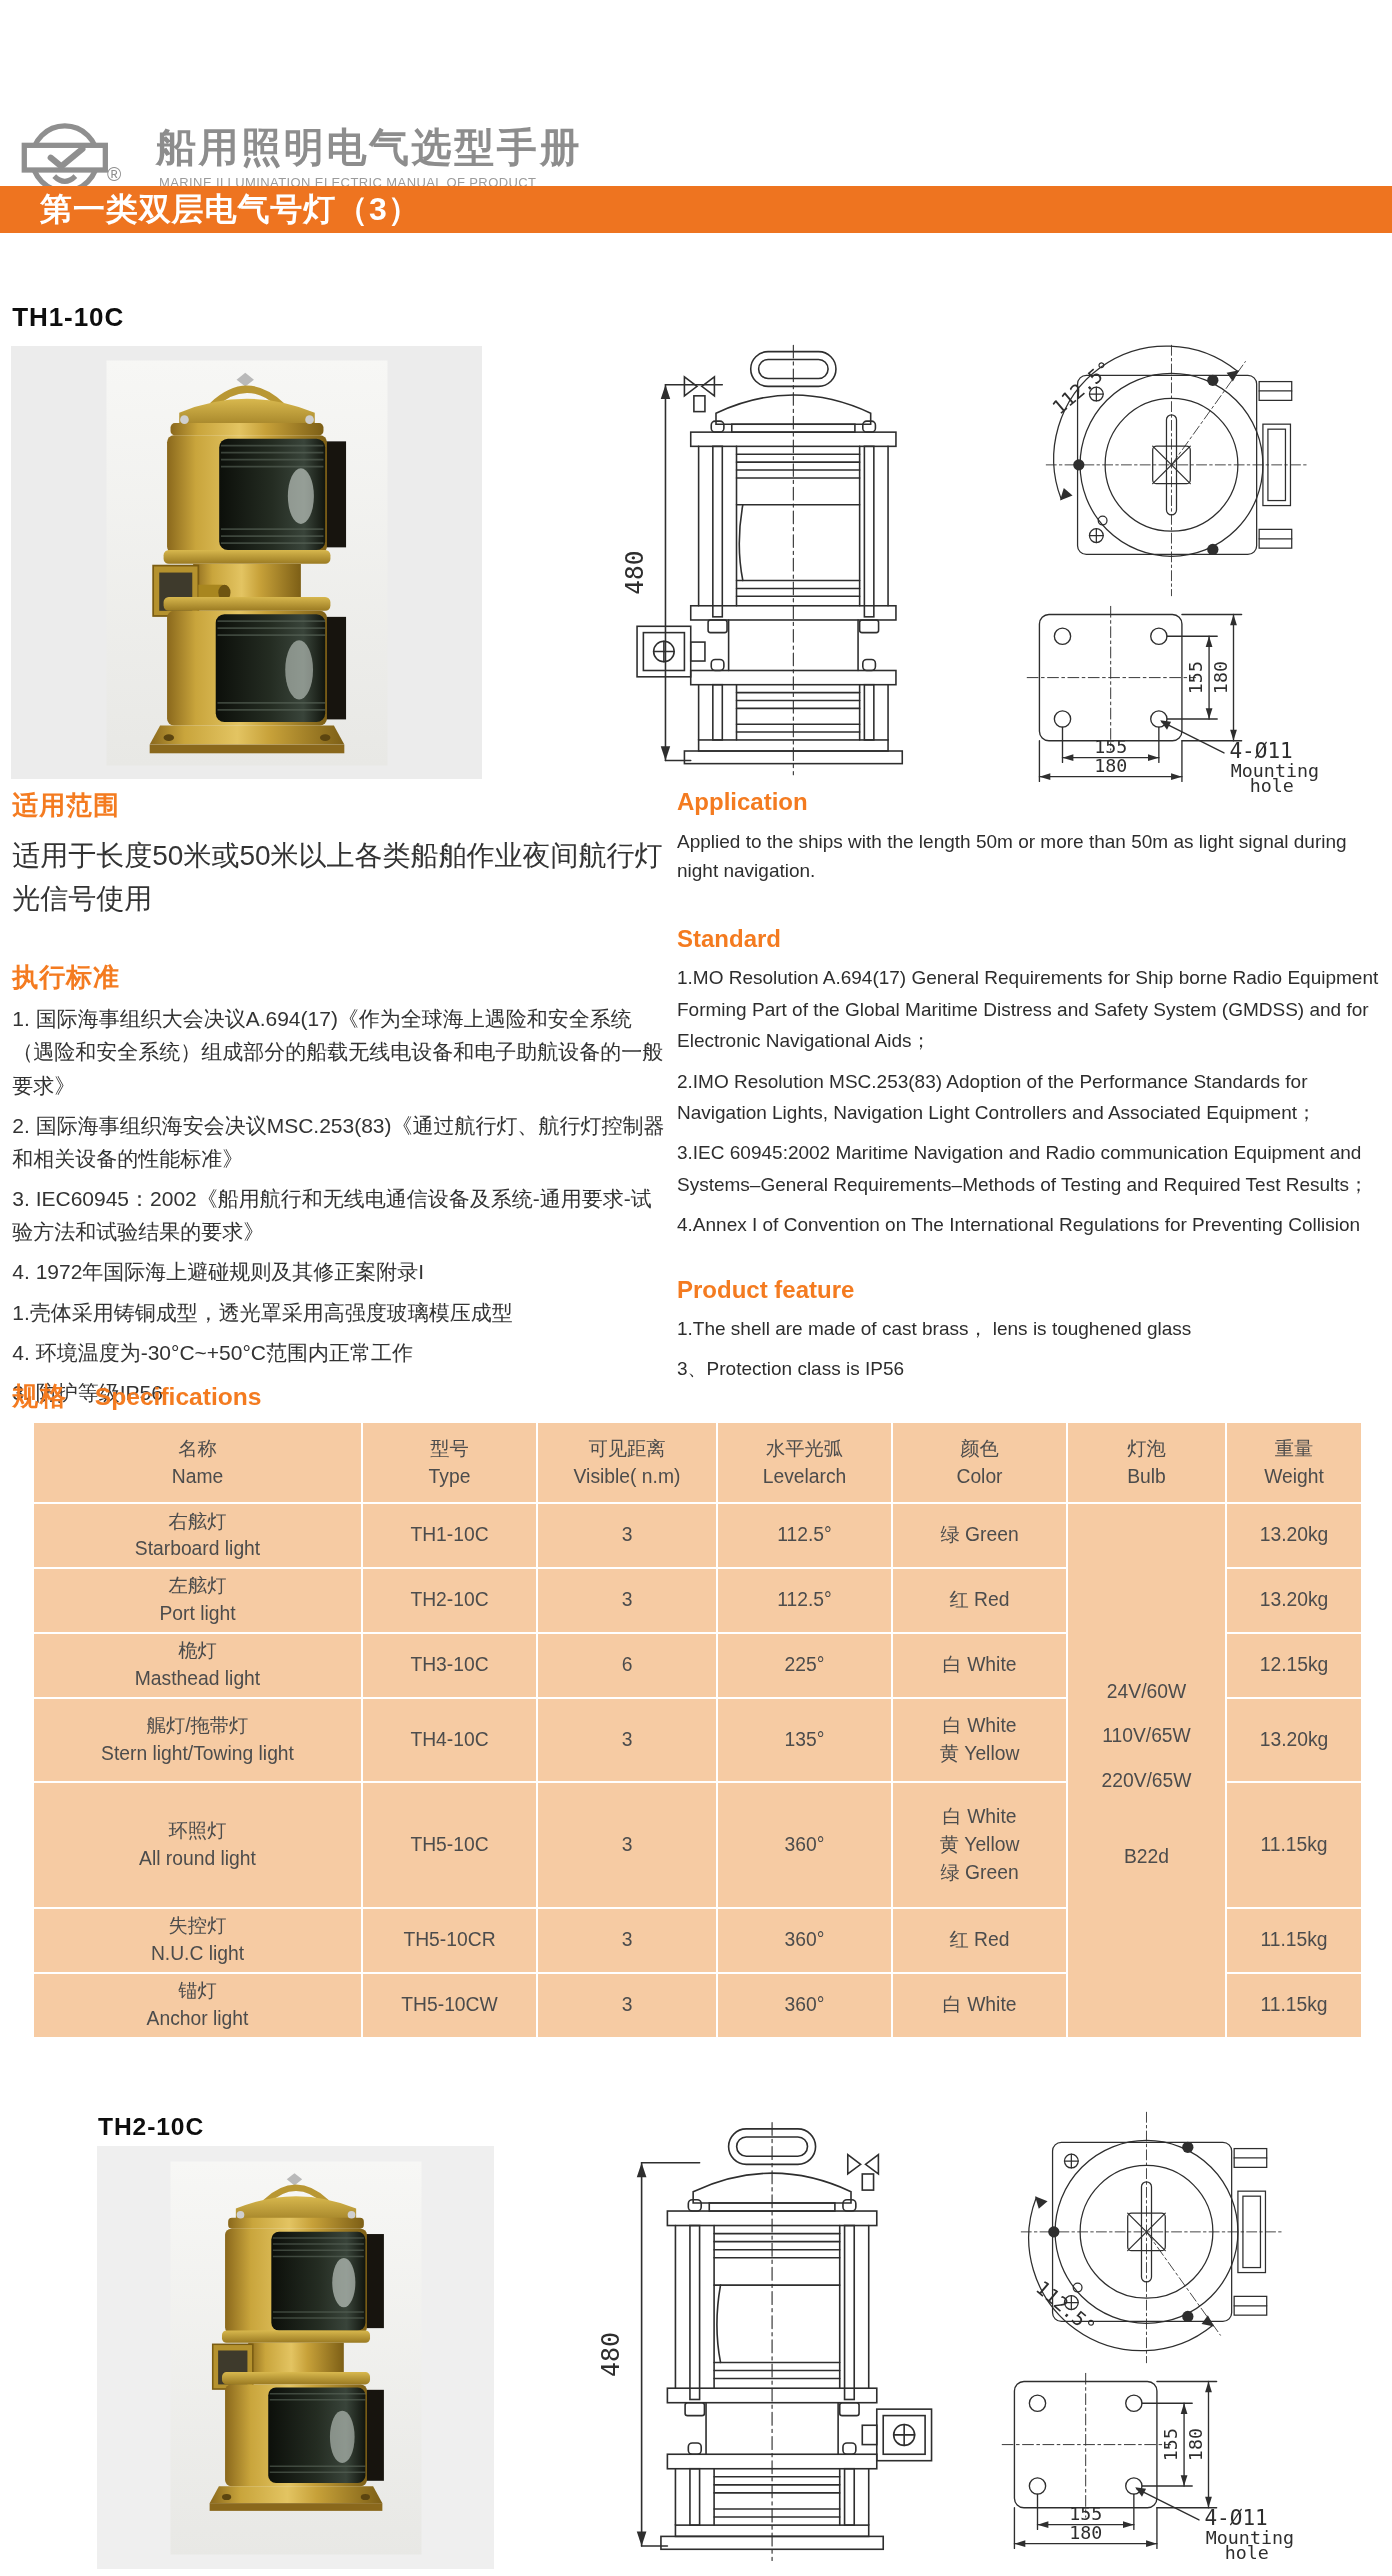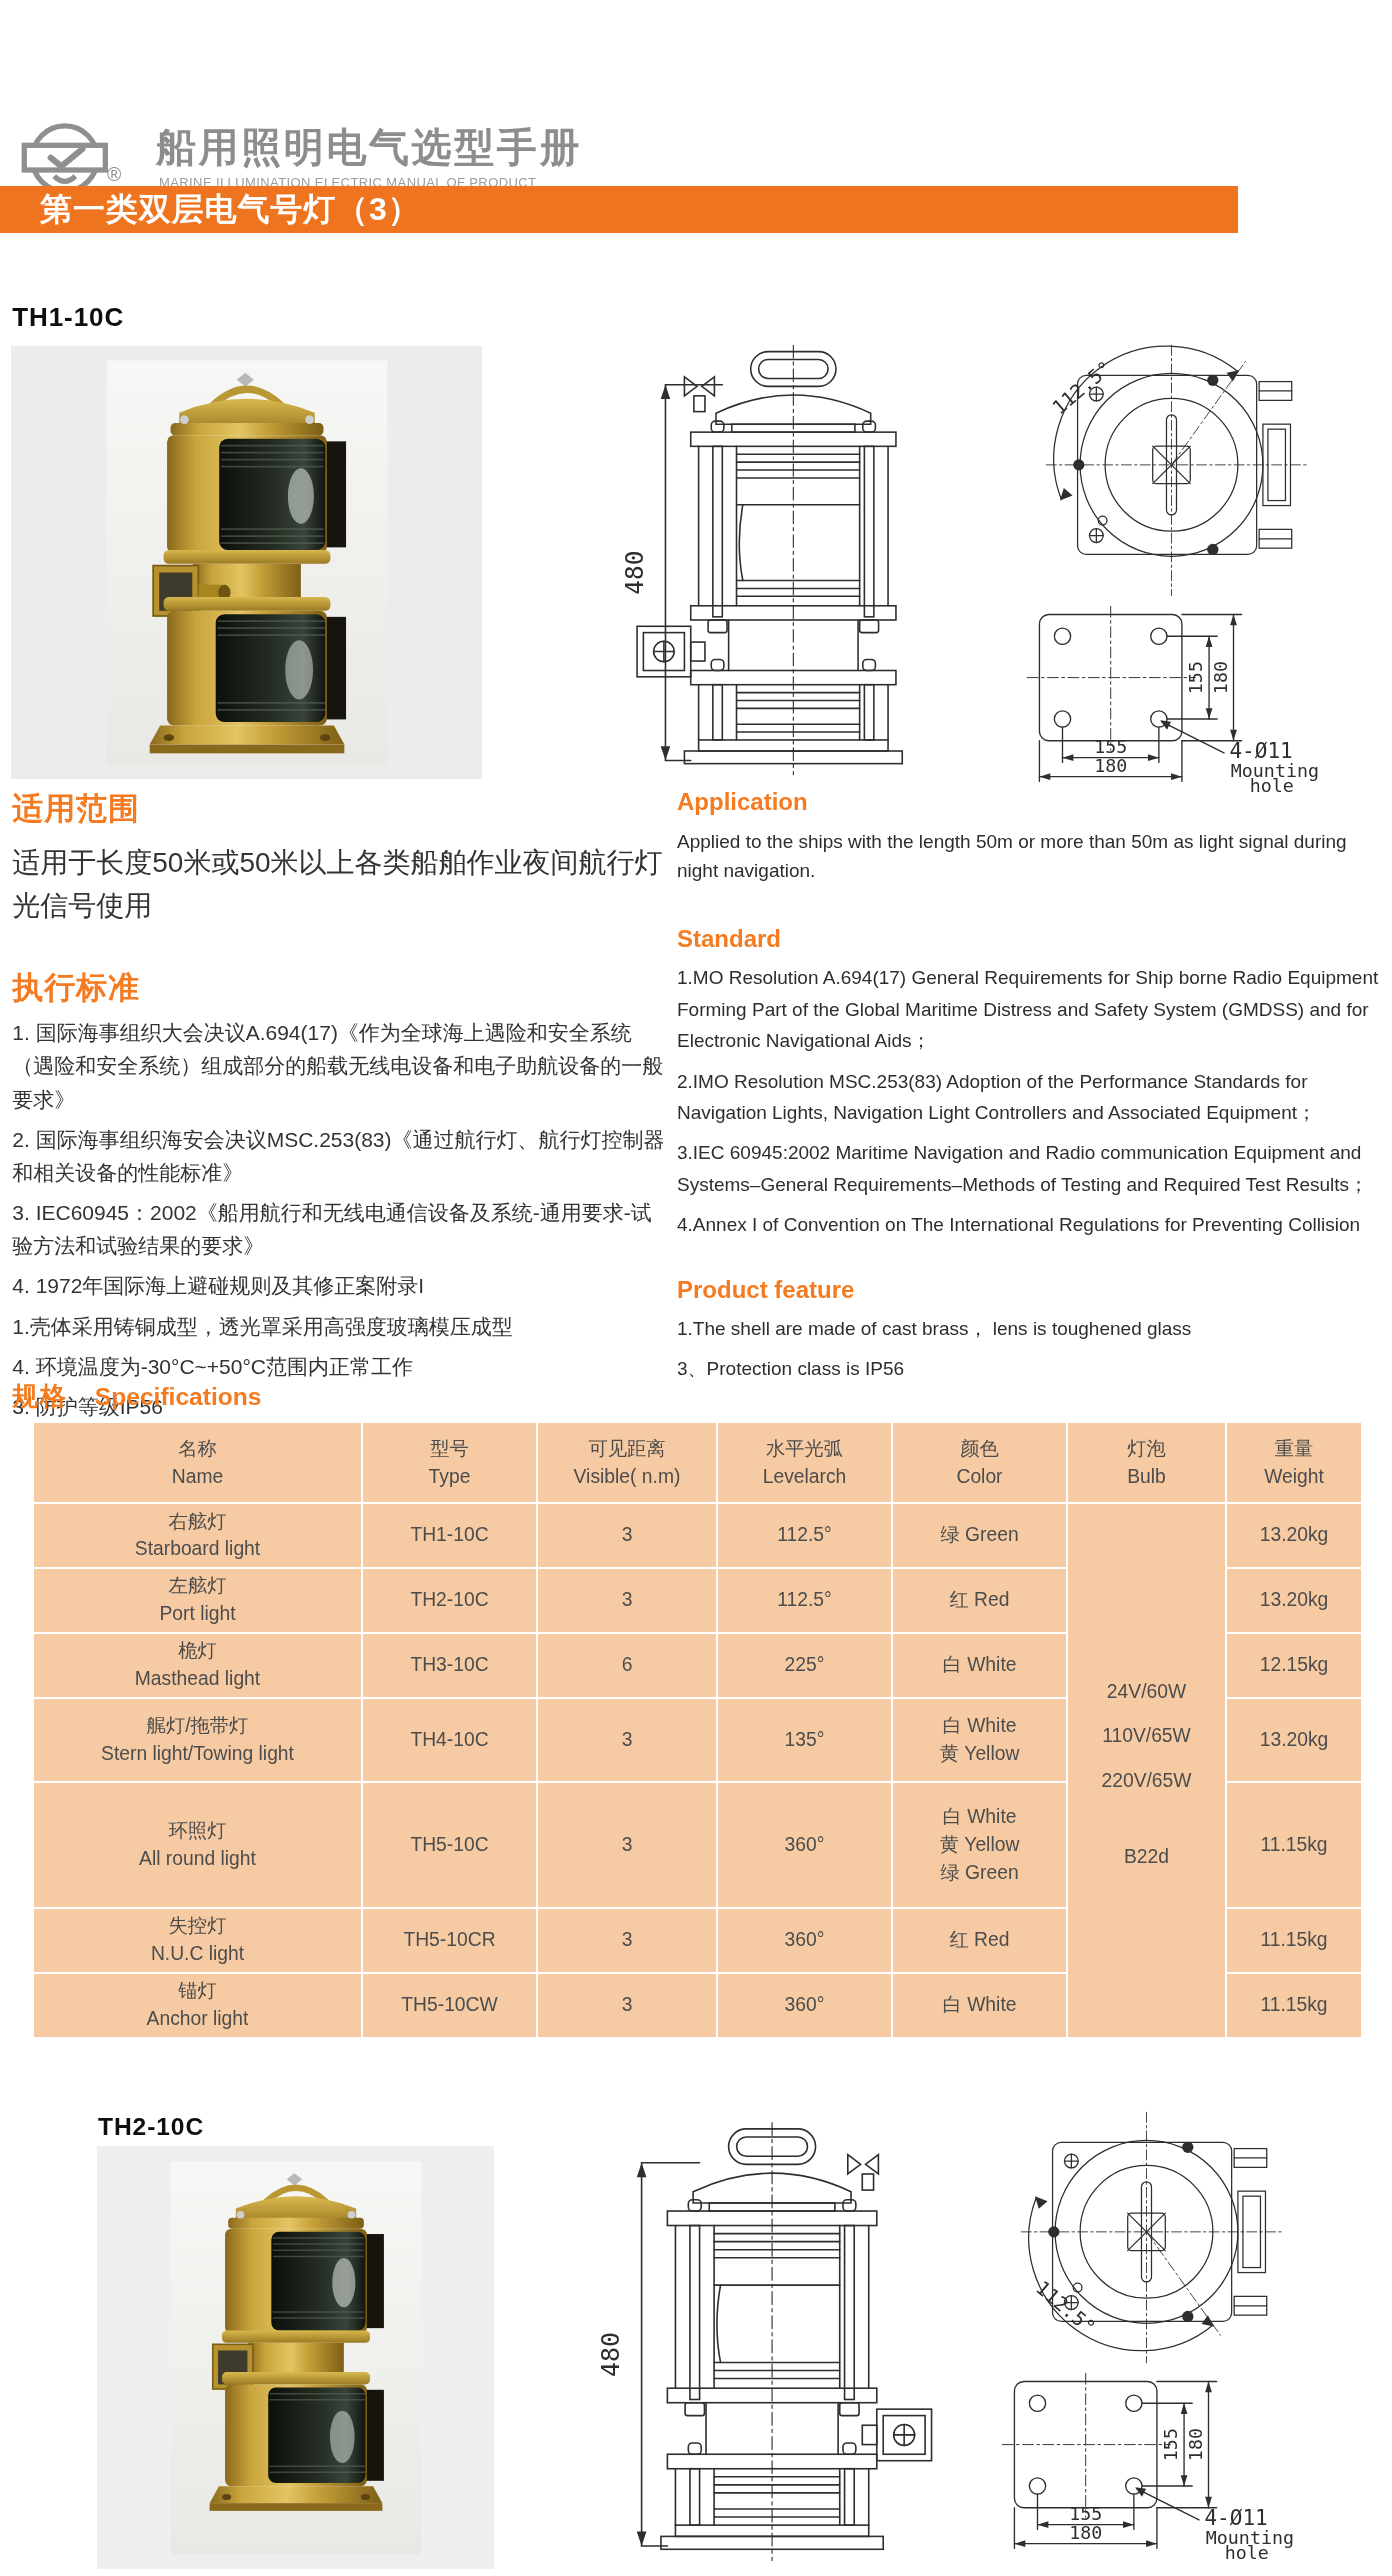--- a/index.html
+++ b/index.html
@@ -4,21 +4,21 @@
 <style>
   html,body{margin:0;padding:0;background:#fff;}
   .page{position:relative;width:1392px;height:2576px;background:#fff;overflow:hidden;
         font-family:"Liberation Sans",sans-serif;color:#222;}
   
   .logo{position:absolute;left:19.3px;top:118px;width:111px;height:104px;}
   .brand-title{position:absolute;left:156px;top:120px;font-size:40px;font-weight:bold;
                color:#8d8d8d;letter-spacing:2.6px;}
   .brand-sub{position:absolute;left:159px;top:175px;font-size:13px;color:#9b9b9b;letter-spacing:0.4px;}
   
-  .banner{position:absolute;left:0;top:186px;width:1238px;height:47px;background:#EE7420;}
+  .banner{position:absolute;left:0;top:186px;width:1392px;height:47px;background:#EE7420;}
   .banner-zh{position:absolute;left:40px;top:0;height:47px;line-height:47px;color:#fff;
              font-size:32px;font-weight:bold;letter-spacing:0.9px;}
   .banner-en{position:absolute;left:411px;top:0;height:47px;line-height:49px;color:#fff;
              font-size:24.6px;font-weight:bold;letter-spacing:0;}
   .model-label{position:absolute;font-size:26px;font-weight:bold;color:#0e0e0e;letter-spacing:0.9px;}
   #model-top{left:12.3px;top:302px;}
   #model-bottom{left:98px;top:2113px;font-size:24.6px;}
   
   .photo-panel{position:absolute;background:#ececec;}
   #photo1{left:11.4px;top:346px;width:471px;height:433px;}
@@ -37,21 +37,21 @@
   .tl{stroke:#2e2e2e;stroke-width:2;fill:none;stroke-linecap:round;}
   .tl .fill{fill:#2e2e2e;stroke:none;}
   .cl{stroke:#2e2e2e;stroke-width:1.4;stroke-dasharray:16 5 4 5;fill:none;}
   .dimtext{font-family:"DejaVu Sans Mono",monospace;font-size:31px;fill:#2e2e2e;stroke:none;}
   .dimtext.small{font-size:27px;}
   
   .col{position:absolute;}
   #col-zh{left:12.3px;top:788px;width:655px;}
   #col-en{left:677px;top:788px;width:704px;}
   .h-orange{color:#F47B20;font-weight:bold;margin:0;}
-  .h-zh{font-size:31px;letter-spacing:0.9px;}
+  .h-zh{font-size:26px;letter-spacing:0.9px;}
   .h-en{font-size:24px;}
   .body-zh{font-size:28px;color:#333;line-height:1.55;margin:10.5px 0 0;}
   .body-en{font-size:19px;color:#2d2d2d;line-height:1.55;margin:10.5px 0 0;}
   .item-zh{font-size:21px;color:#333;line-height:1.58;margin:7px 0 0;}
   .item-en{font-size:19px;color:#2d2d2d;line-height:1.66;margin:8.8px 0 0;}
   .gap-l{margin-top:40px;}
   .gap-m{margin-top:35px;}
   
   #specs-heading{position:absolute;left:12.3px;top:1379px;}
   #specs-heading .zh{font-size:26px;font-weight:bold;color:#F47B20;letter-spacing:1.8px;text-align:right;}

